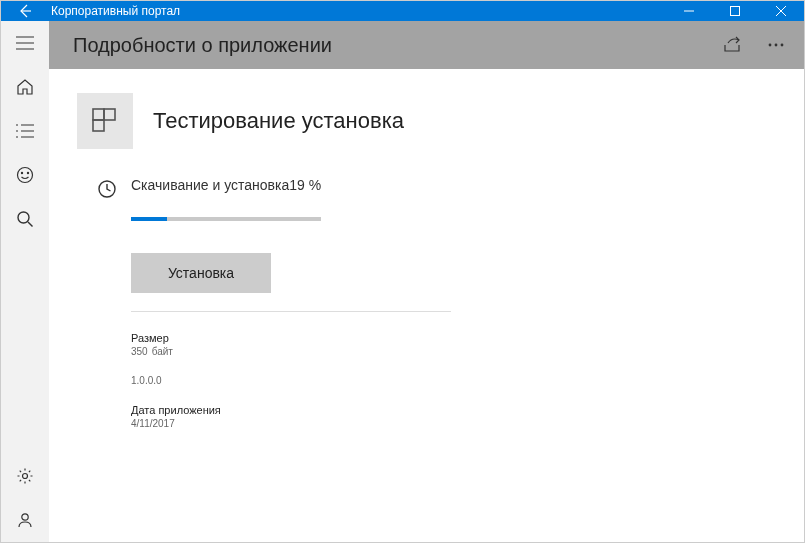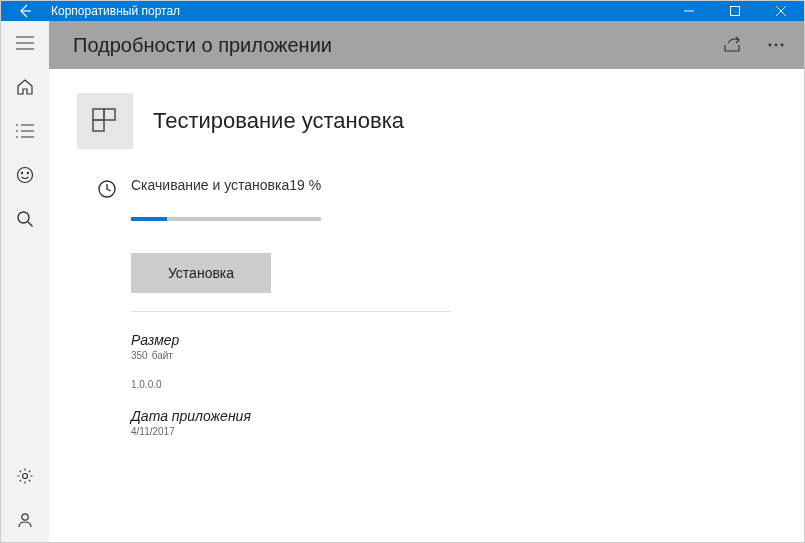--- a/index.html
+++ b/index.html
@@ -25,21 +25,21 @@
   .statusrow { display: flex; align-items: flex-start; gap: 14px; margin-left: 20px; margin-bottom: 8px; }
   .clock { width: 20px; height: 20px; flex-shrink: 0; margin-top: 2px; }
   .statusblock { flex: 1; }
   .statusline { font-size: 14px; color: #333; display: flex; margin-bottom: 24px; }
   .progress { width: 190px; height: 4px; background: #c9c9c9; position: relative; }
   .progress .fill { position: absolute; left: 0; top: 0; bottom: 0; background: #0078d7; }
   .details { margin-left: 54px; margin-top: 32px; width: 320px; }
   .installbtn { width: 140px; height: 40px; background: #ccc; border: none; font-size: 14px; color: #222; cursor: pointer; display: flex; align-items: center; justify-content: center; }
   .divider { height: 1px; background: #ddd; margin: 18px 0 20px 0; }
   .meta { margin-bottom: 18px; }
-  .meta-label { font-size: 14px; color: #222; margin-bottom: 2px; font-style: italic; }
+  .meta-label { font-size: 11px; color: #222; margin-bottom: 2px; }
   .meta-value { font-size: 10px; color: #666; display: flex; gap: 4px; }
   svg { display: block; }
 </style>
 </head>
 <body>
 
 <div class="window">
 
   <div class="titlebar">
     <div class="back">

